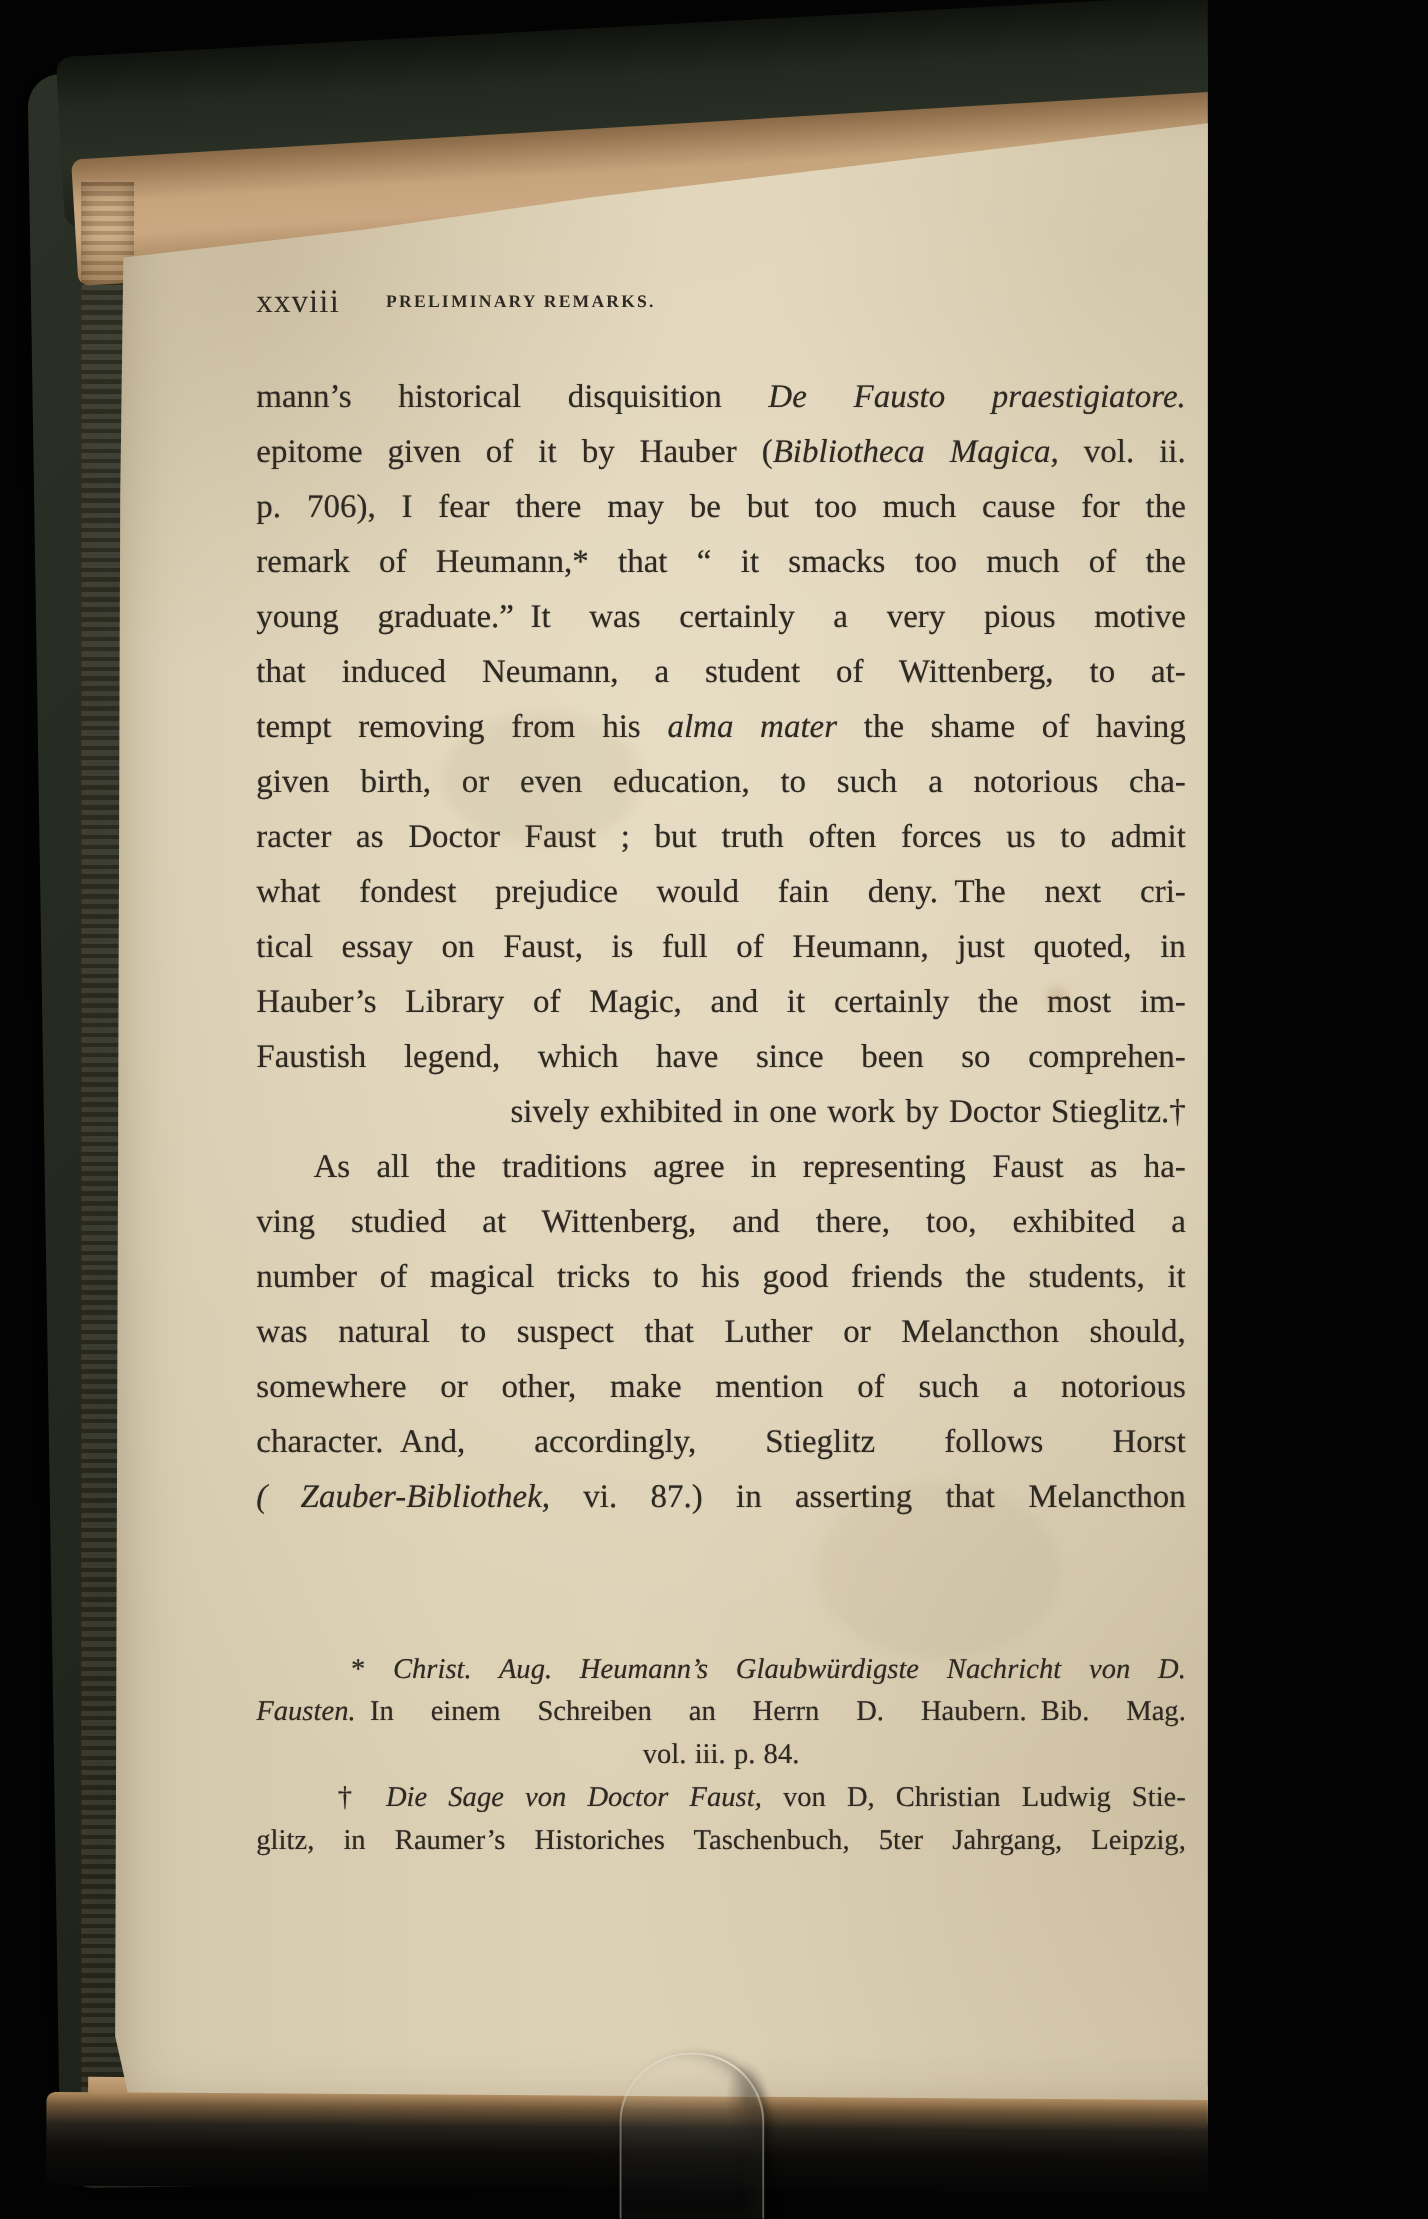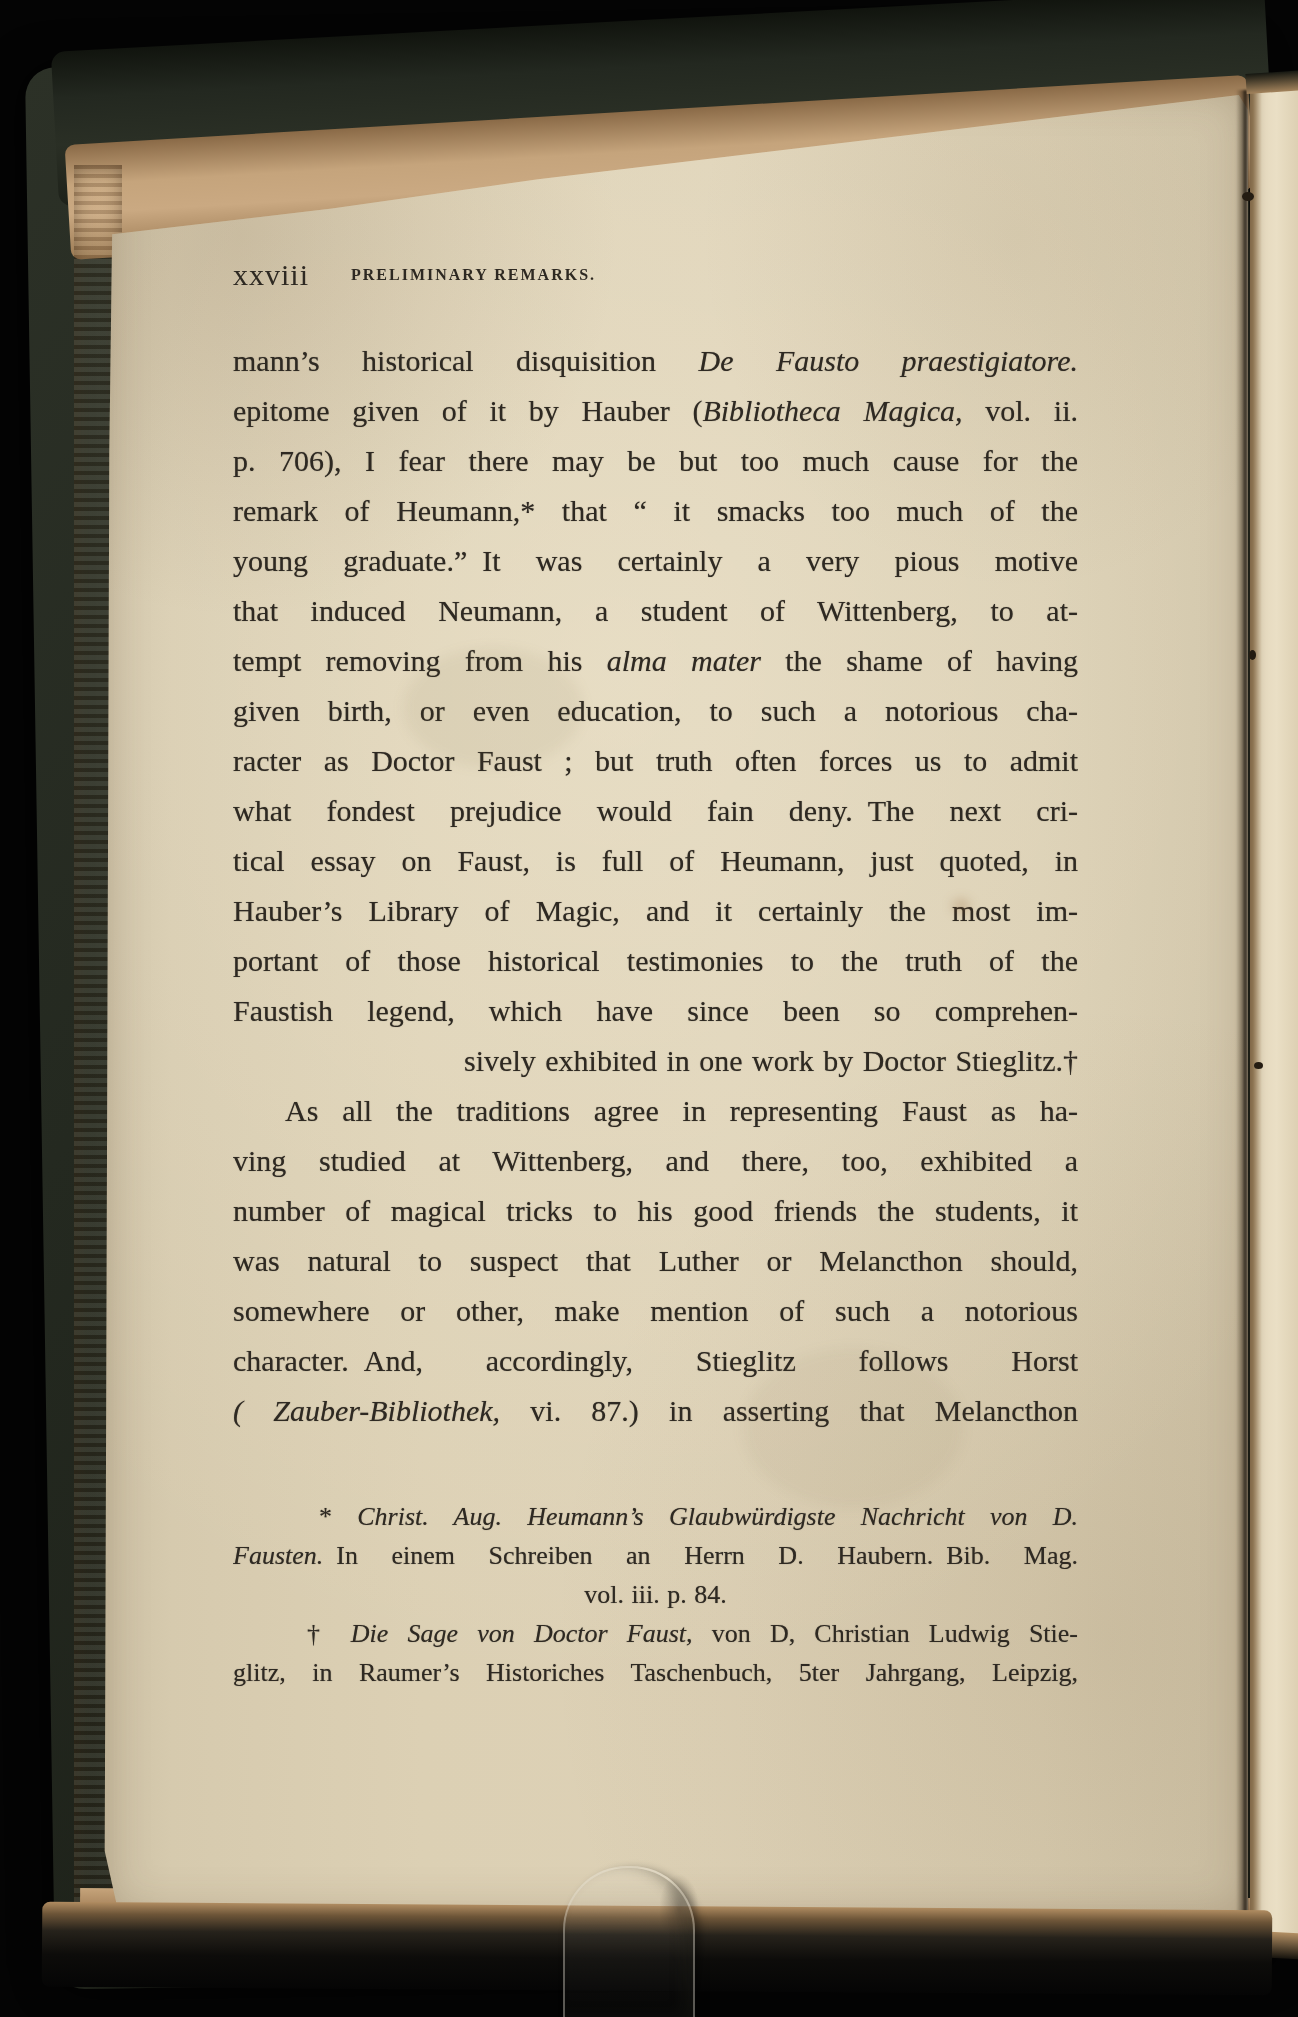--- a/index.html
+++ b/index.html
@@ -1,16 +1,16 @@
 <!DOCTYPE html>
 <html><head>
 <meta charset="utf-8">
 <style>
   html,body{margin:0;padding:0;background:#040404;}
-  .scene{position:relative;width:1298px;height:2017px;background:#040404;overflow:hidden;
+  .scene{position:relative;width:1098px;height:2017px;background:#040404;overflow:hidden;
          font-family:"Liberation Serif","DejaVu Serif",serif;}
 
   
   .cover{position:absolute;left:40px;top:58px;width:1222px;height:1922px;border-radius:30px;
          transform:rotate(-0.9deg);
          background:linear-gradient(135deg,#2c3127 0%,#242920 35%,#1c2018 75%,#161a13 100%);
          box-shadow:0 0 40px rgba(0,0,0,0.9);}
   .cover-top-band{position:absolute;left:55px;top:52px;width:1215px;height:155px;
          transform:rotate(-3.1deg);transform-origin:left center;border-radius:14px;
          background:linear-gradient(180deg,#11140e 0%,#232820 30%,#2a2f25 60%,#1d2119 100%);}
@@ -103,21 +103,20 @@
         <div class="bl just"><span>p. 706), I fear there may be but too much cause for the</span></div>
         <div class="bl just"><span>remark of Heumann,* that “ it smacks too much of the</span></div>
         <div class="bl just"><span>young graduate.” It was certainly a very pious motive</span></div>
         <div class="bl just"><span>that induced Neumann, a student of Wittenberg, to at-</span></div>
         <div class="bl just"><span>tempt removing from his </span><span class="it">alma mater</span><span> the shame of having</span></div>
         <div class="bl just"><span>given birth, or even education, to such a notorious cha-</span></div>
         <div class="bl just"><span>racter as Doctor Faust ; but truth often forces us to admit</span></div>
         <div class="bl just"><span>what fondest prejudice would fain deny. The next cri-</span></div>
         <div class="bl just"><span>tical essay on Faust, is full of Heumann, just quoted, in</span></div>
         <div class="bl just"><span>Hauber’s Library of Magic, and it certainly the most im-</span></div>
-        <div class="bl just"><span>portant of those historical testimonies to the truth of the</span></div>
         <div class="bl just"><span>Faustish legend, which have since been so comprehen-</span></div>
         <div class="bl"><span>sively exhibited in one work by Doctor Stieglitz.†</span></div>
         <div class="bl just" style="text-indent: 52px;"><span>As all the traditions agree in representing Faust as ha-</span></div>
         <div class="bl just"><span>ving studied at Wittenberg, and there, too, exhibited a</span></div>
         <div class="bl just"><span>number of magical tricks to his good friends the students, it</span></div>
         <div class="bl just"><span>was natural to suspect that Luther or Melancthon should,</span></div>
         <div class="bl just"><span>somewhere or other, make mention of such a notorious</span></div>
         <div class="bl just"><span>character. And, accordingly, Stieglitz follows Horst</span></div>
         <div class="bl just"><span class="it">( Zauber-Bibliothek,</span><span> vi. 87.) in asserting that Melancthon</span></div>
       </div>

